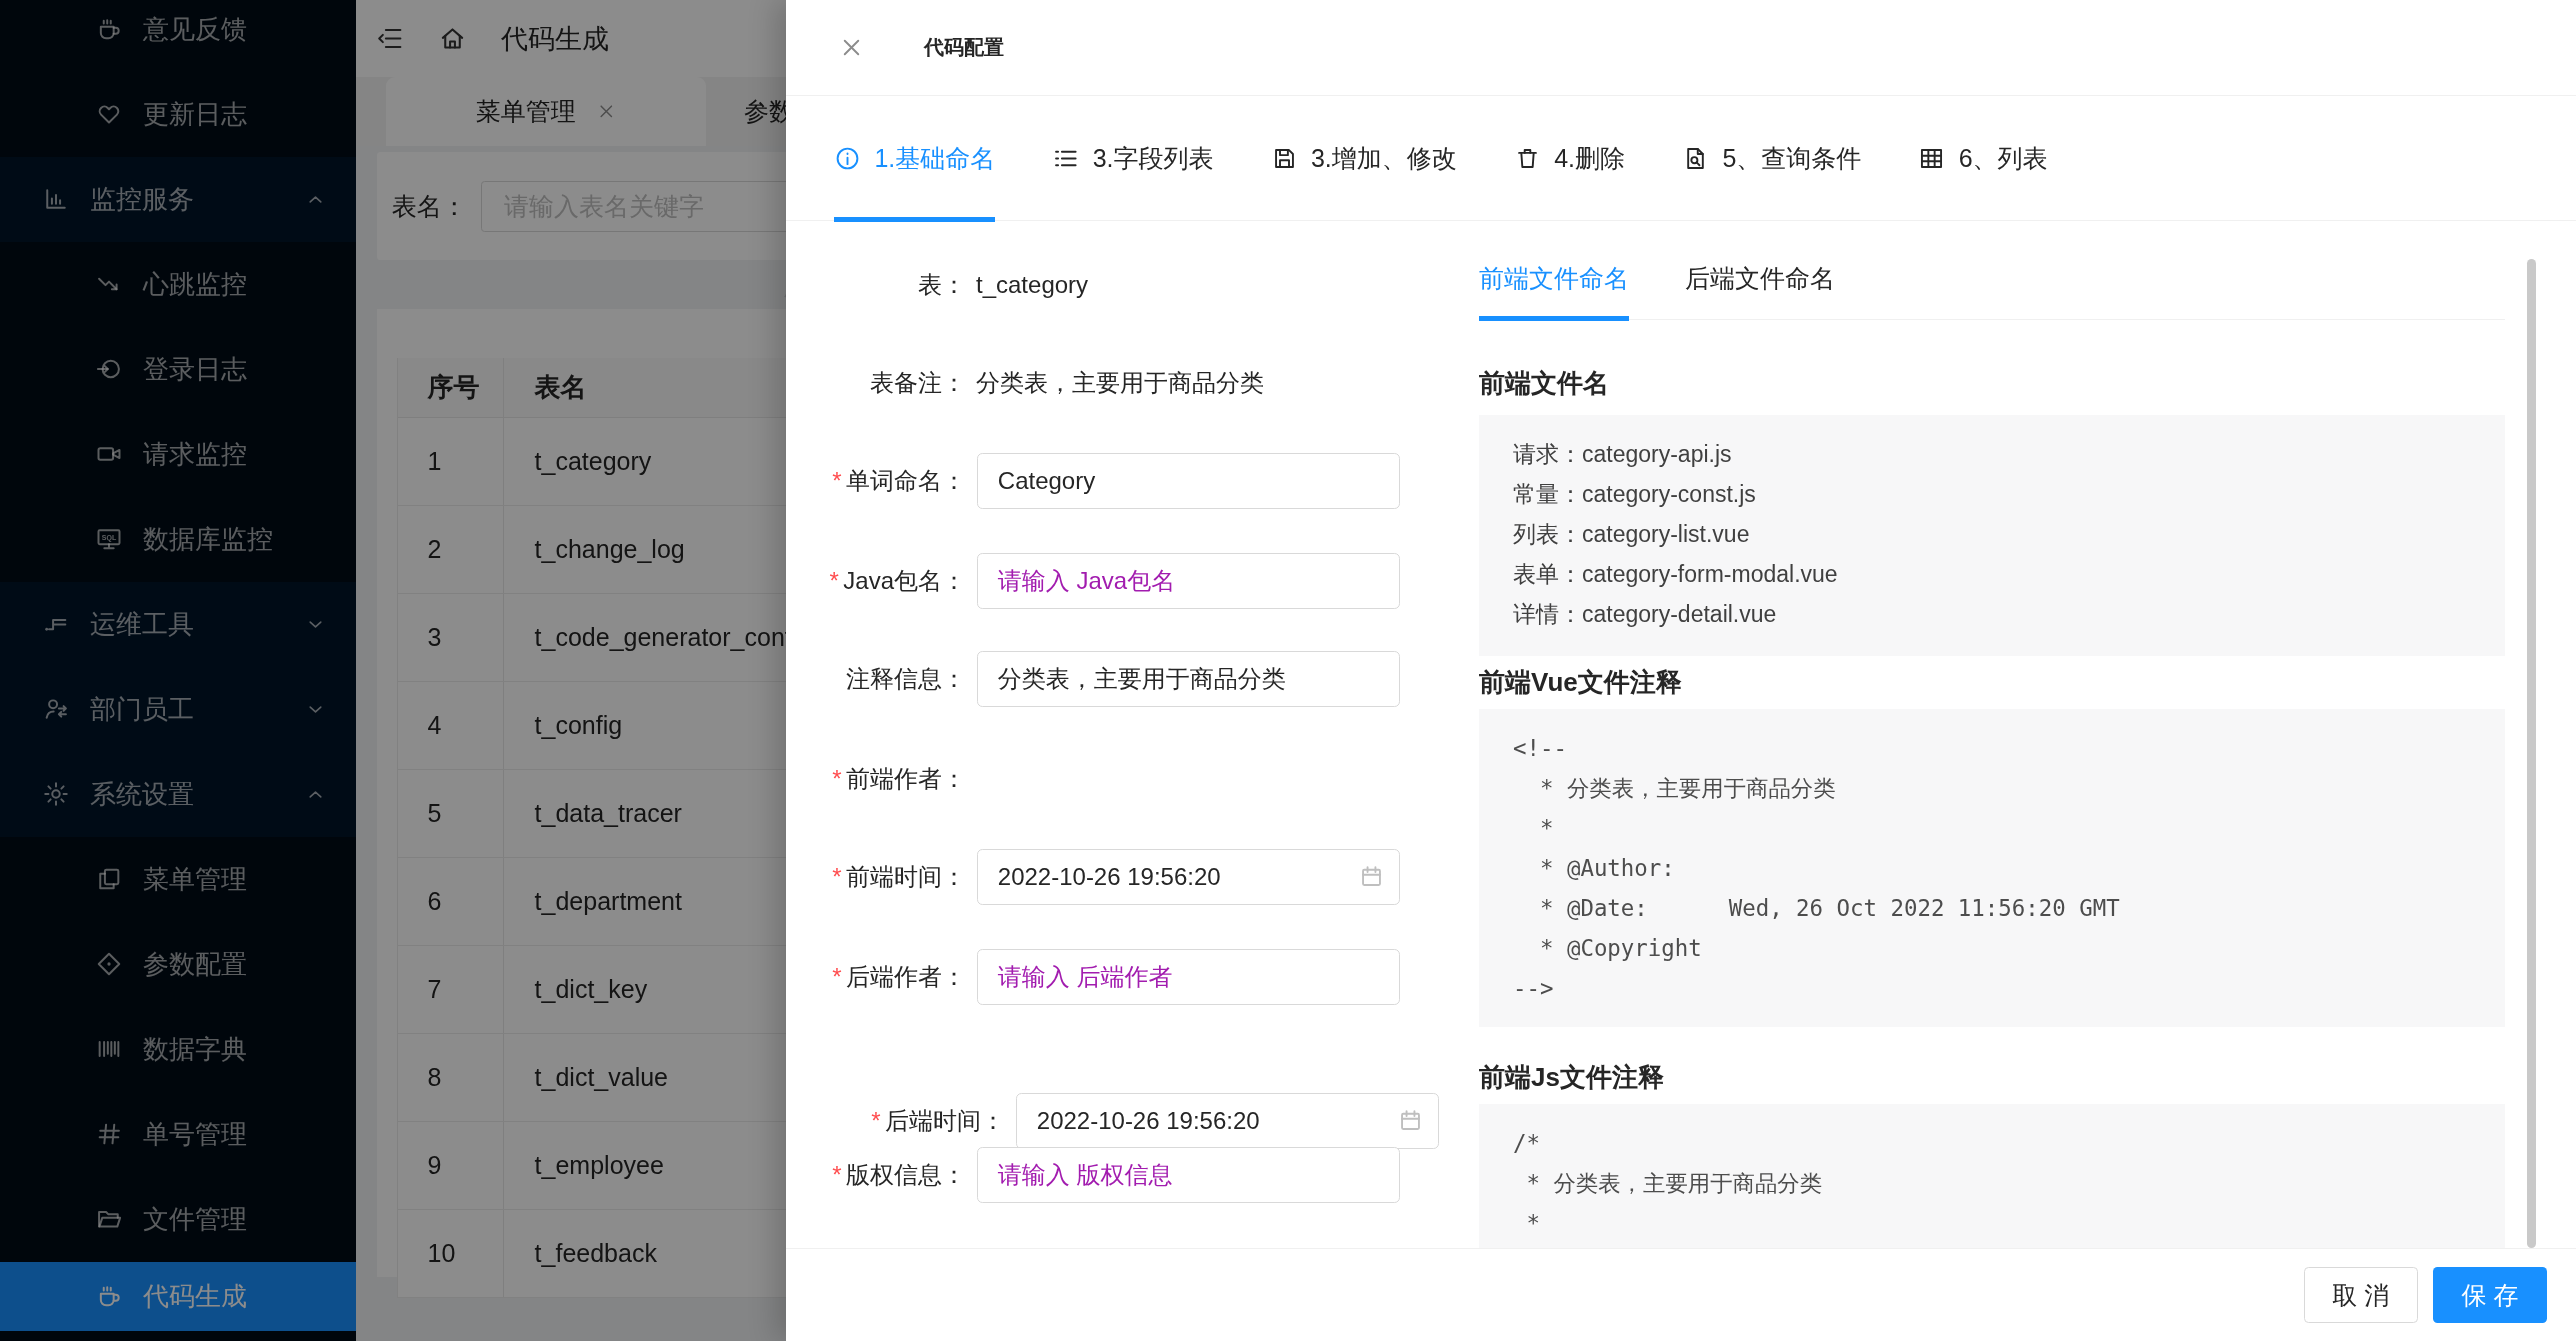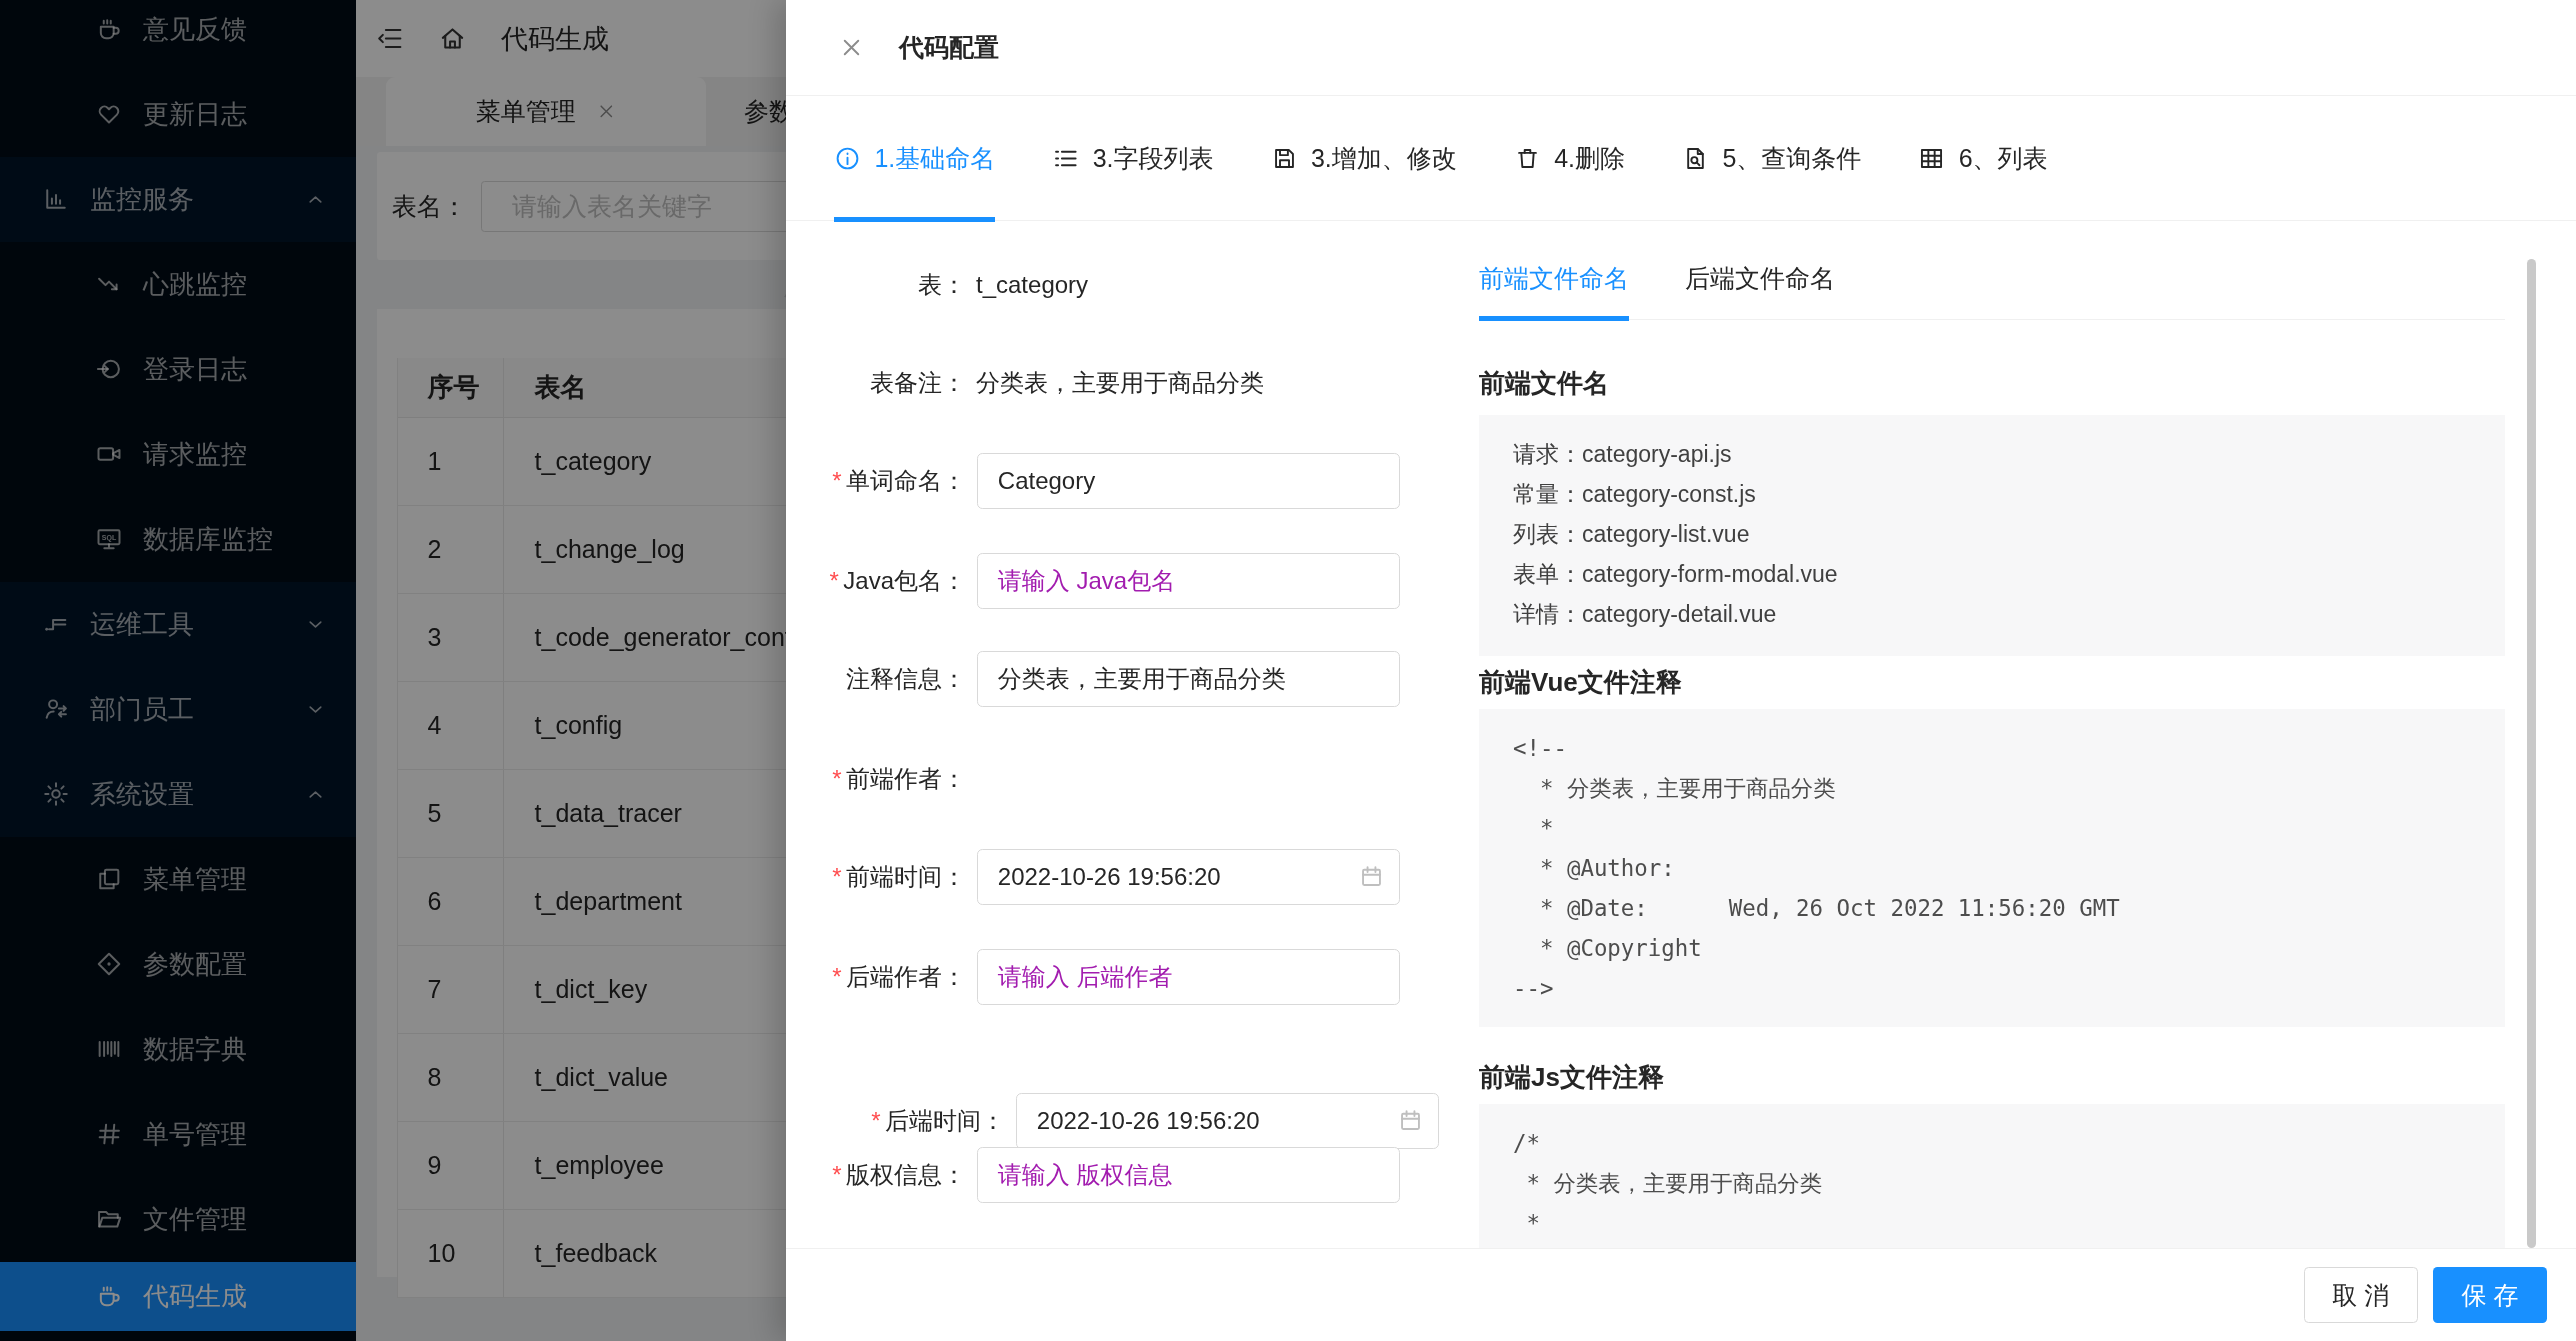--- a/index.html
+++ b/index.html
@@ -27,42 +27,42 @@
   .pg-header .icon { width:29px; height:29px; color:#333; }
   .pg-title { font-size:27px; color:#262626; font-weight:500; white-space:nowrap; }
   .pg-tabs { position:relative; height:69px; background:#f2f2f2; overflow:hidden; }
   .pg-tab { position:absolute; top:0; height:69px; display:flex; align-items:center; justify-content:center; gap:20px; font-size:25px; color:#262626; white-space:nowrap; }
   .pg-tab.active { left:30px; width:320px; background:#fff; border-radius:9px 9px 0 0; }
   .pg-tab.next { left:388px; }
   .pg-tab .icon { width:20.6px; height:20.6px; color:#8c8c8c; }
 
   .filter-card { position:absolute; left:20.6px; top:152px; width:735px; height:108px; background:#fff; border-radius:3.6px; display:flex; align-items:center; padding-left:15.2px; }
   .filter-label { font-size:25px; color:#262626; white-space:nowrap; }
-  .filter-input { margin-left:14.3px; width:556px; height:51px; border:1.8px solid #d9d9d9; border-radius:3.6px; background:#fff; display:flex; align-items:center; padding-left:30px; font-size:25px; color:#bfbfbf; white-space:nowrap; overflow:hidden; }
+  .filter-input { margin-left:14.3px; width:556px; height:51px; border:1.8px solid #d9d9d9; border-radius:3.6px; background:#fff; display:flex; align-items:center; padding-left:22px; font-size:25px; color:#bfbfbf; white-space:nowrap; overflow:hidden; }
 
   .table-card { position:absolute; left:20.6px; top:309px; width:735px; height:968px; background:#fff; }
   .tbl { position:absolute; left:20px; top:49px; width:699px; border-left:1.8px solid #ececec; }
   .tbl-hrow { display:flex; height:60px; background:#fafafa; border-bottom:1.8px solid #e8e8e8; }
   .tbl-row  { display:flex; height:88px; border-bottom:1.8px solid #ececec; background:#fff; }
   .c1 { width:106px; flex:none; border-right:1.8px solid #e8e8e8; display:flex; align-items:center; padding-left:30px; }
   .c2 { flex:1; display:flex; align-items:center; padding-left:31px; }
   .tbl-hrow .c1,.tbl-hrow .c2 { font-size:26px; font-weight:600; color:#262626; }
   .tbl-row .c1,.tbl-row .c2 { font-size:25px; color:#262626; white-space:nowrap; }
 
   .wm-layer { position:absolute; inset:0; pointer-events:none; }
   .wm { position:absolute; font-size:27px; letter-spacing:1.8px; color:rgba(0,0,0,0.14); white-space:nowrap; transform:rotate(-22deg); transform-origin:0 50%; }
 
   
   .mask { position:absolute; left:0; top:0; width:786px; height:1341px; background:rgba(0,0,0,0.45); z-index:5; }
 
   
   .drawer { position:absolute; left:786px; top:0; width:1790px; height:1341px; background:#fff; z-index:10; box-shadow:-10.8px 0 27px rgba(0,0,0,0.18); }
   .dw-header { height:96px; border-bottom:1.8px solid #f0f0f0; display:flex; align-items:center; padding-left:52px; gap:34px; }
   .dw-close { width:27px; height:27px; color:#8c8c8c; cursor:pointer; }
-  .dw-title { font-size:25px; font-weight:600; color:#262626; }
+  .dw-title { font-size:20px; font-weight:600; color:#262626;margin-left:25px; }
 
   .dw-steps { height:125px; border-bottom:1.8px solid #f0f0f0; display:flex; align-items:center; padding-left:48px; gap:57px; }
   .step { position:relative; height:100%; display:flex; align-items:center; gap:13.4px; font-size:25px; color:#262626; cursor:pointer; white-space:nowrap; }
   .step .icon { width:27px; height:27px; }
   .step.active { color:#1890ff; }
   .step.active::after { content:""; position:absolute; left:0; right:0; bottom:-1.8px; height:4.5px; background:#1890ff; }
 
   .dw-body { position:absolute; top:221px; left:0; right:0; bottom:93px; overflow:hidden; }
 
   

